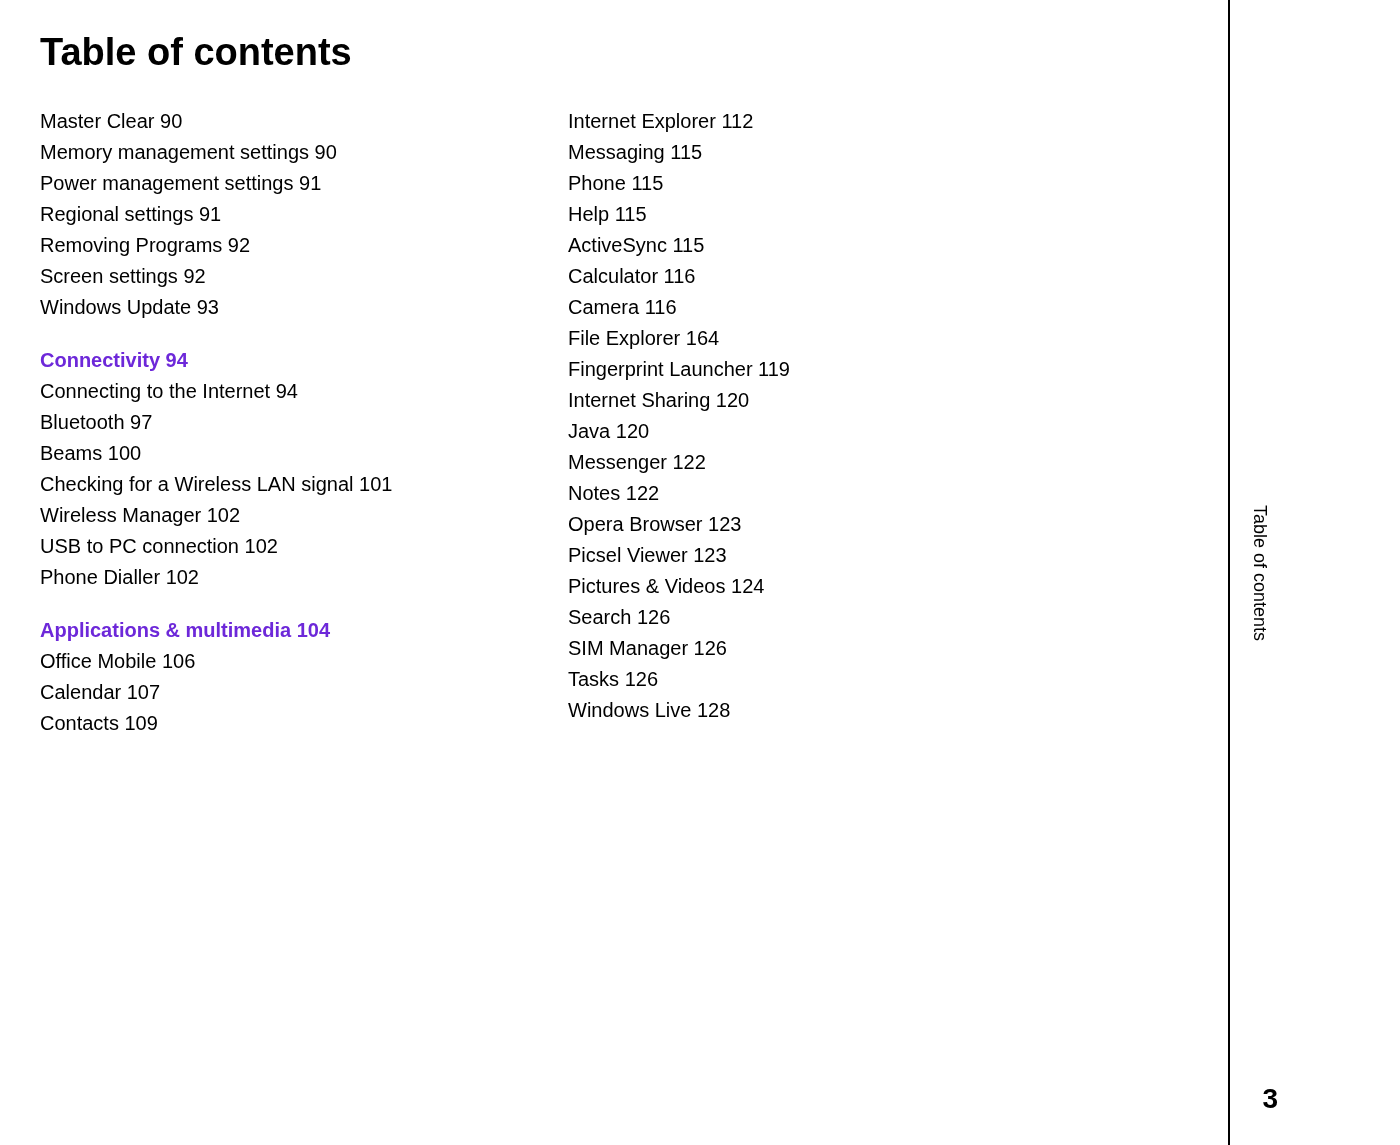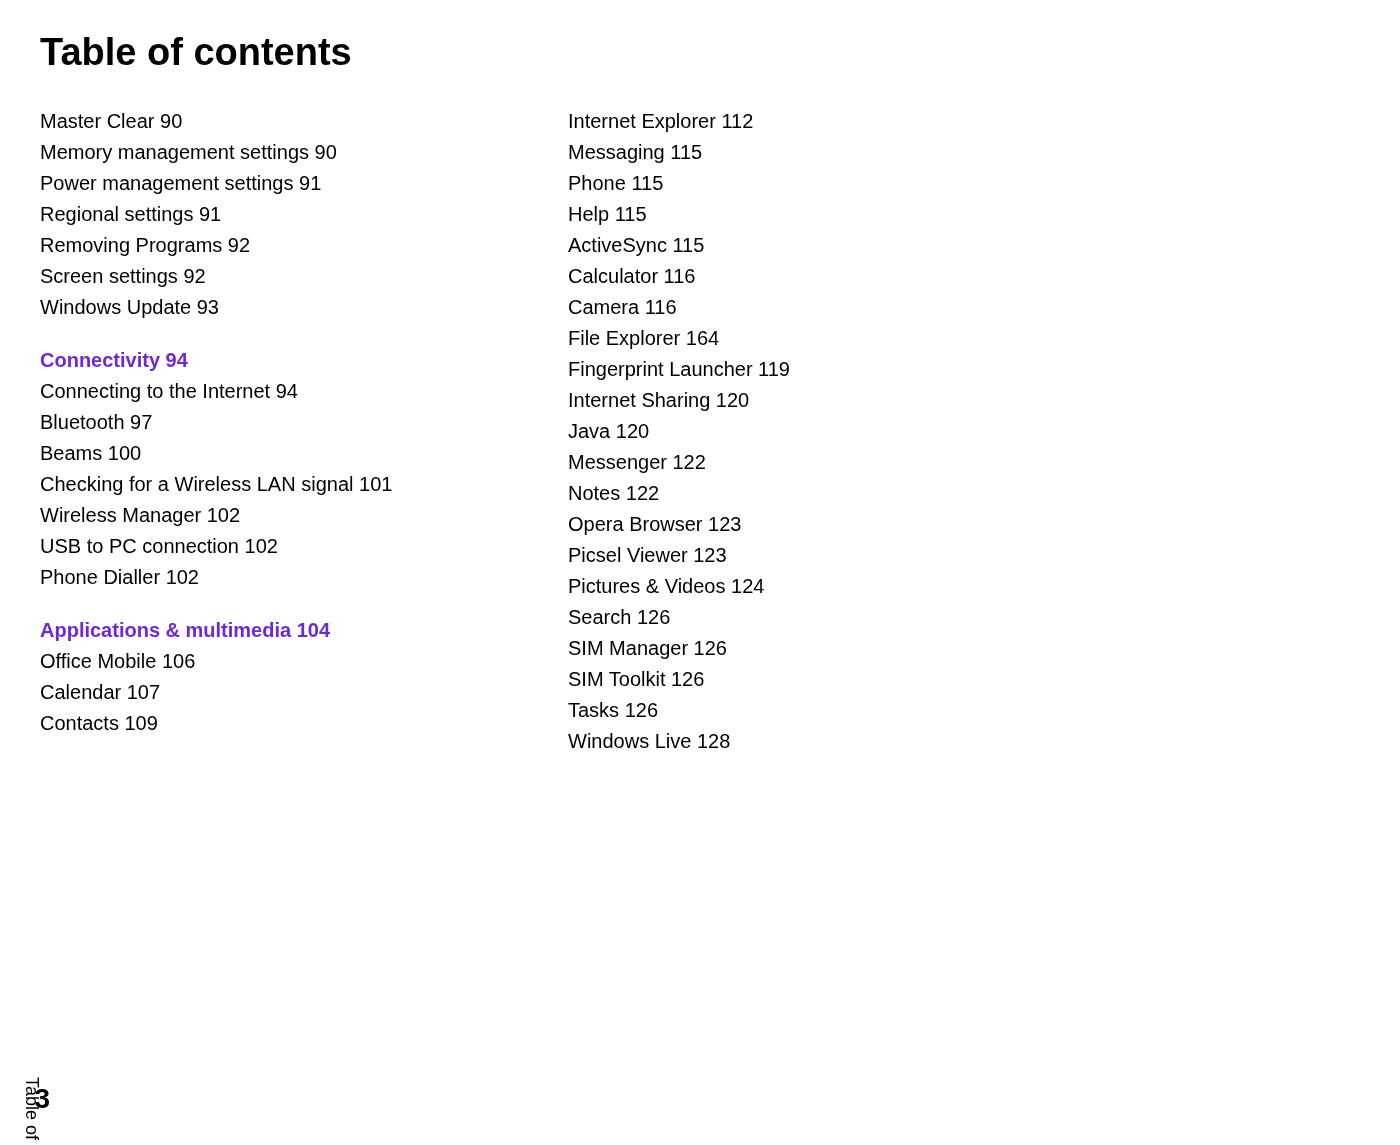--- a/index.html
+++ b/index.html
@@ -10,21 +10,20 @@
       width: 1400px;
       min-height: 1145px;
       position: relative;
       overflow: hidden;
     }
 
     .page-container {
       display: flex;
       width: 1288px;
       min-height: 1145px;
-      flex-direction: column;
     }
 
     .main-content {
       flex: 1;
       padding: 30px 40px 40px 40px;
     }
 
     .page-title {
       font-size: 38px;
       font-weight: bold;
@@ -139,21 +138,20 @@
           <div class="toc-item">Fingerprint Launcher 119</div>
           <div class="toc-item">Internet Sharing 120</div>
           <div class="toc-item">Java 120</div>
           <div class="toc-item">Messenger 122</div>
           <div class="toc-item">Notes 122</div>
           <div class="toc-item">Opera Browser 123</div>
           <div class="toc-item">Picsel Viewer 123</div>
           <div class="toc-item">Pictures &amp; Videos 124</div>
           <div class="toc-item">Search 126</div>
           <div class="toc-item">SIM Manager 126</div>
-          <div class="toc-item">SIM Toolkit 126</div>
           <div class="toc-item">Tasks 126</div>
           <div class="toc-item">Windows Live 128</div>
         </div>
     </div>
   </div>
 
   <div class="sidebar-right">
     <span class="sidebar-rotated-text">Table of contents</span>
     <span class="page-number">3</span>
   </div>

